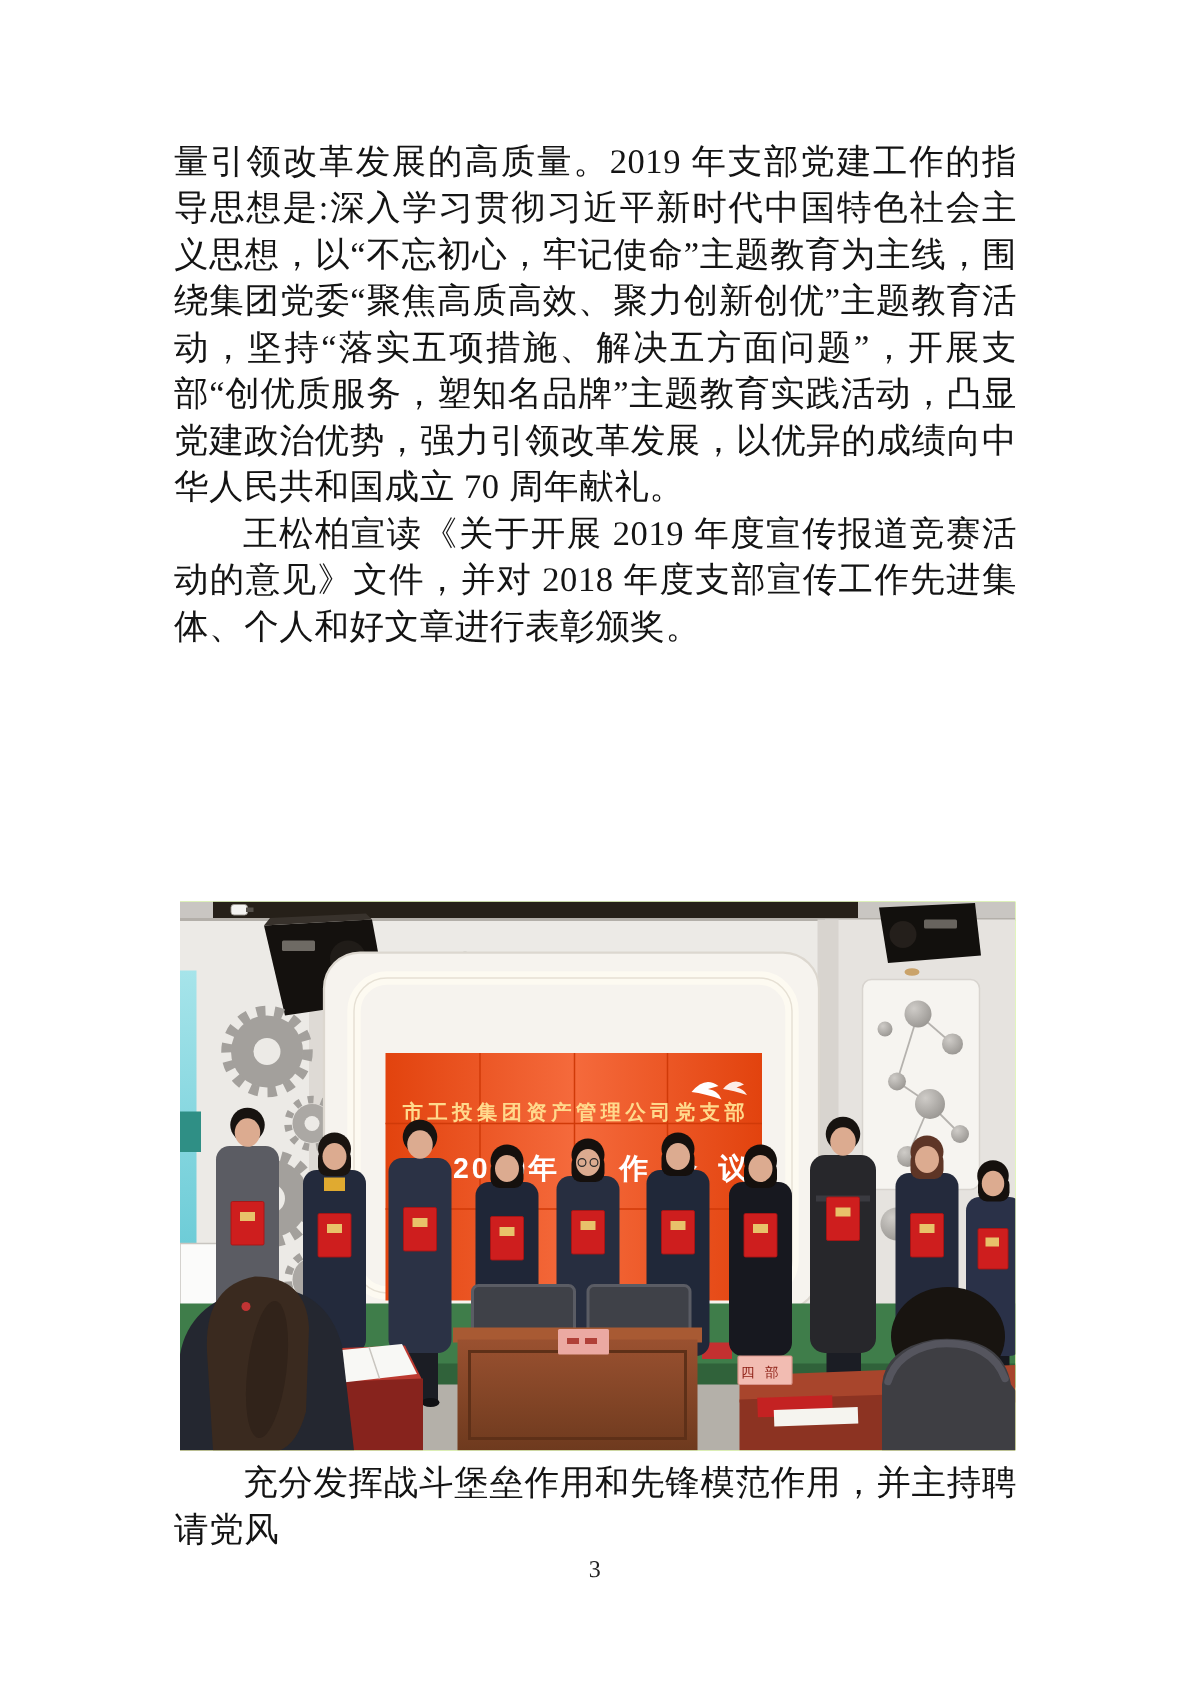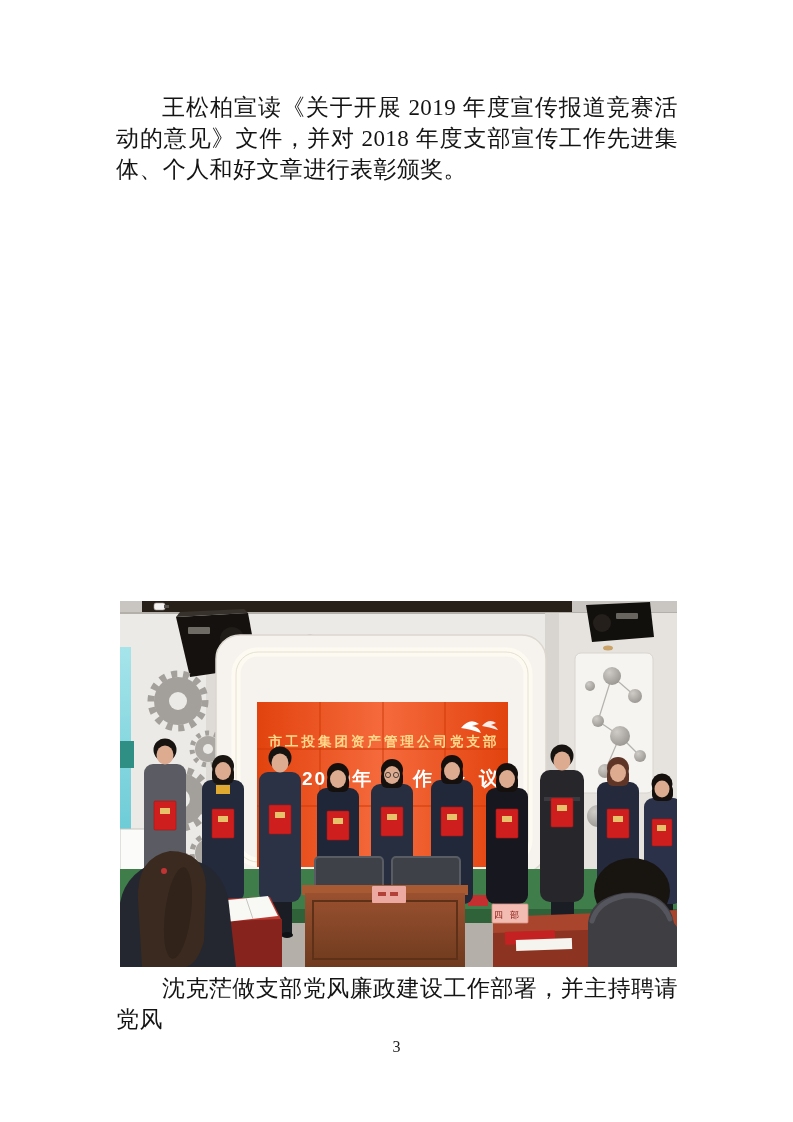--- a/index.html
+++ b/index.html
@@ -26,20 +26,21 @@
   .page-num{
     position:absolute;top:1038px;left:0;width:793px;text-align:center;
     font-size:16px;color:#222;
   }
   svg text{font-family:"Liberation Sans","DejaVu Sans",sans-serif;}
 </style>
 </head>
 <body>
 
 <div class="text-block">
+  <p class="para">量引领改革发展的高质量。2019 年支部党建工作的指导思想是:深入学习贯彻习近平新时代中国特色社会主义思想，以“不忘初心，牢记使命”主题教育为主线，围绕集团党委“聚焦高质高效、聚力创新创优”主题教育活动，坚持“落实五项措施、解决五方面问题”，开展支部“创优质服务，塑知名品牌”主题教育实践活动，凸显党建政治优势，强力引领改革发展，以优异的成绩向中华人民共和国成立 70 周年献礼。</p>
   <p class="para indent">王松柏宣读《关于开展 2019 年度宣传报道竞赛活动的意见》文件，并对 2018 年度支部宣传工作先进集体、个人和好文章进行表彰颁奖。</p>
 </div>
 
 <div class="photo-wrap">
 <svg width="557" height="366" viewBox="0 0 557 366">
   <defs>
     <linearGradient id="screenG" x1="0" y1="0" x2="1" y2="0">
       <stop offset="0" stop-color="#e2430e"></stop>
           <stop offset="0.5" stop-color="#f56a3c"></stop>
           <stop offset="1" stop-color="#e2430e"></stop>
@@ -320,15 +321,15 @@
     </g>
   </g>
   <g>
     <ellipse cx="512" cy="290" rx="38" ry="33" fill="#181410"></ellipse>
     <path d="M468,366 L468,322 Q470,298 502,292 Q548,288 554,322 L557,326 L557,366 Z" fill="#3e3e43"></path>
     <path d="M472,320 Q478,300 504,295 Q540,292 550,318" fill="none" stroke="#55555e" stroke-width="5" stroke-linecap="round"></path>
   </g>
 </svg>
 </div>
 
-<p class="caption">沈克茫做支部党风廉政建设工作部署，并主持聘请党风</p>
+<p class="caption">充分发挥战斗堡垒作用和先锋模范作用，并主持聘请党风</p>
 
 <div class="page-num">3</div>
 
 </body></html>

